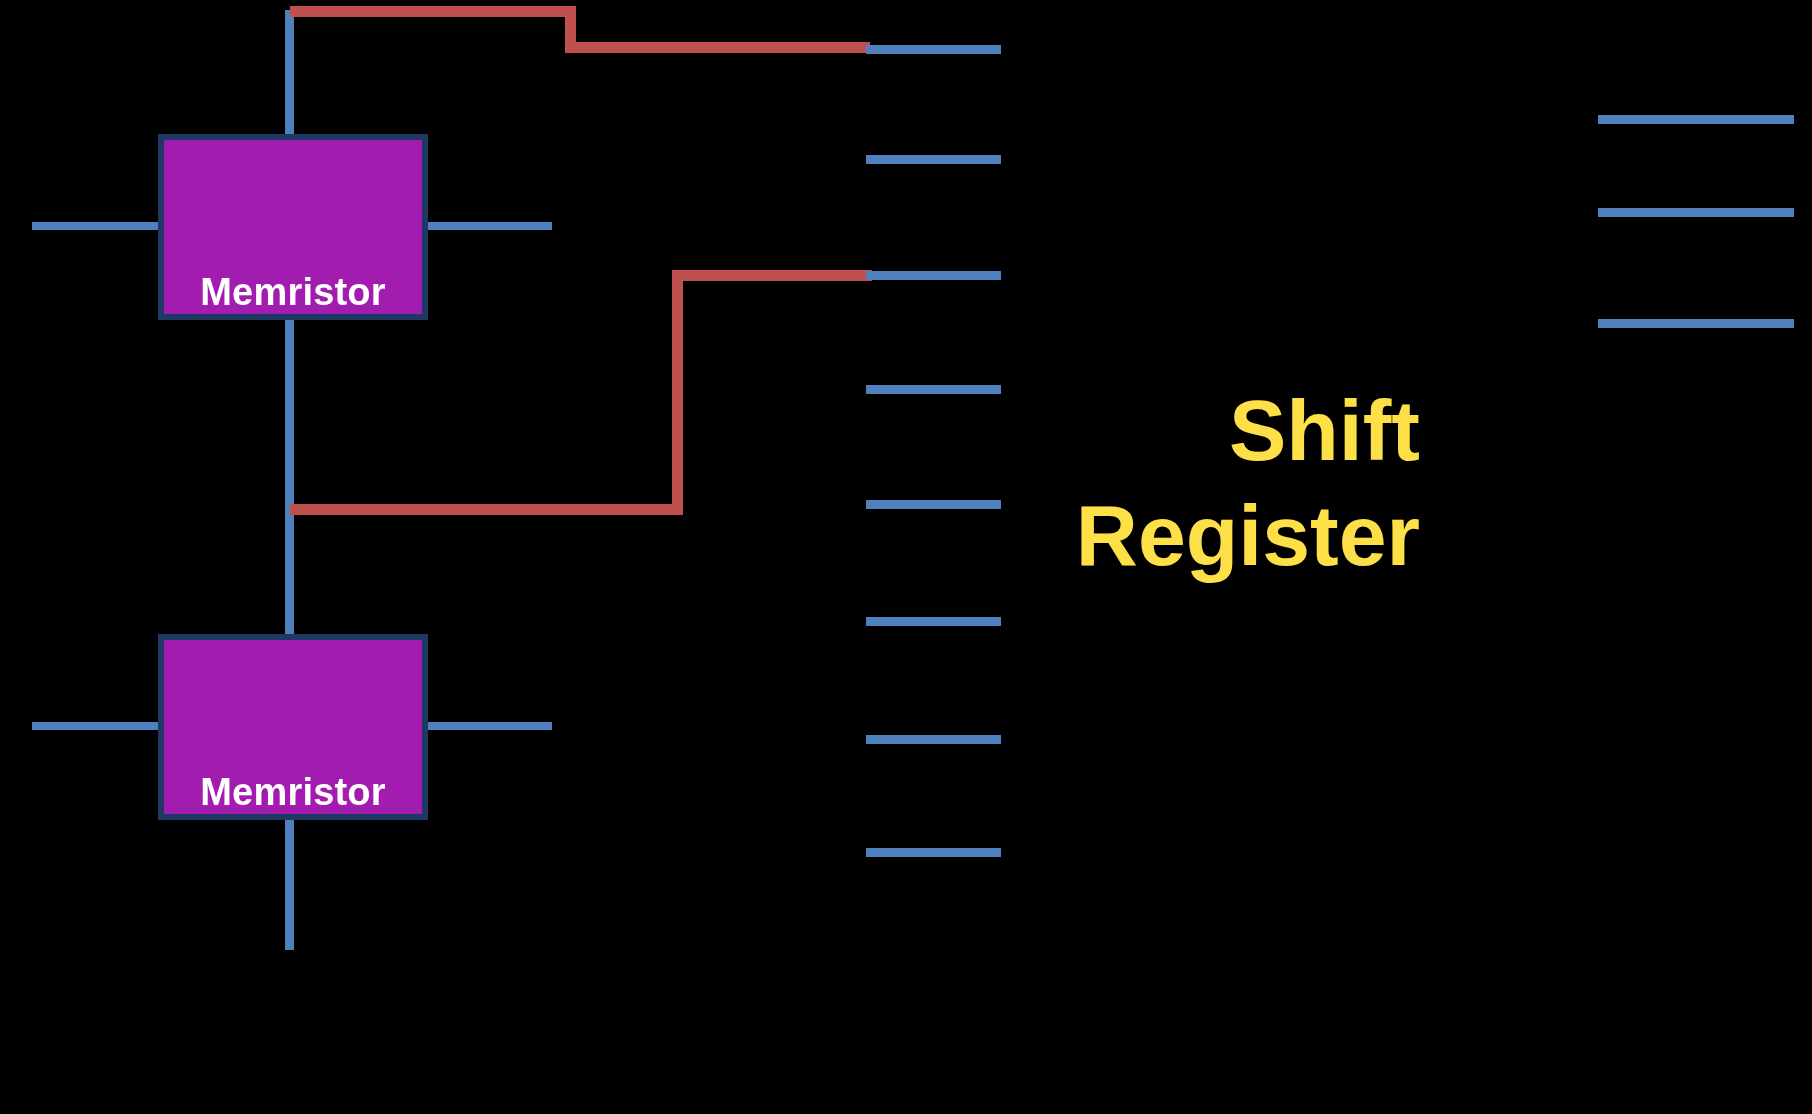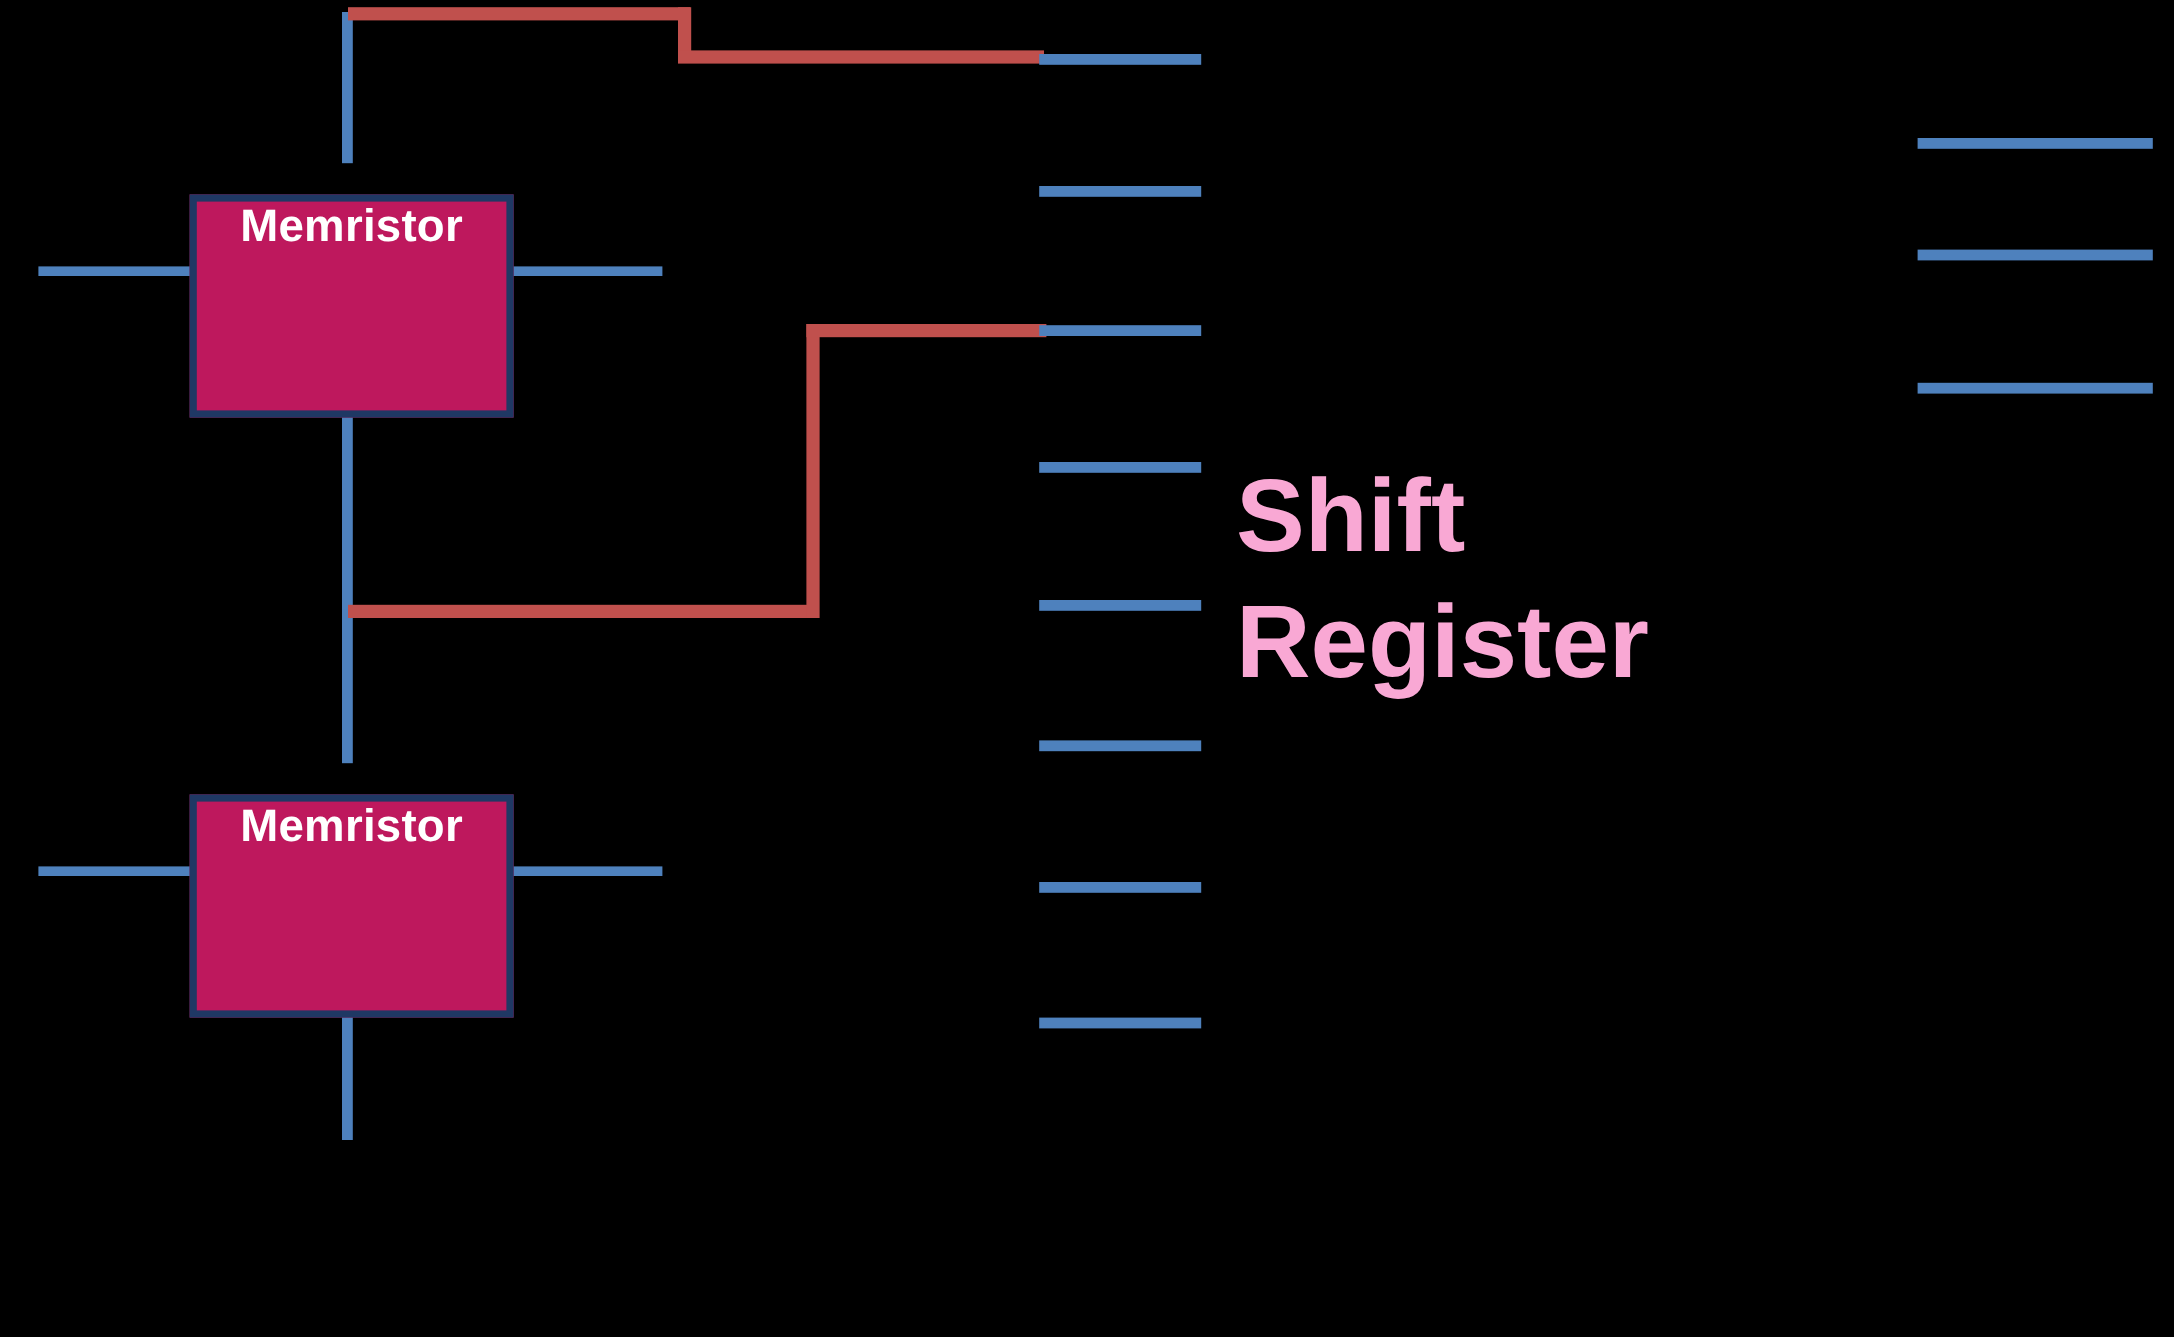--- a/index.html
+++ b/index.html
@@ -26,45 +26,44 @@
   }
   .wire-red {
     position: absolute;
     background: #C0504D;
   }
 
   
   .memristor-box {
     position: absolute;
     box-sizing: border-box;
-    background: #be185d;
+    background: #a21caf;
     border: 6px solid #1F3864;
     display: flex;
-    align-items: flex-start;
+    align-items: flex-end;
     justify-content: center;
-    margin-top: 28px;
   }
   .memristor-label {
     color: #FFFFFF;
     font-family: "Liberation Sans", sans-serif;
     font-weight: bold;
     font-size: 38px;
     letter-spacing: 0.2px;
     white-space: nowrap;
   }
 
   
   .sr-title {
     position: absolute;
-    color: #f9a8d4;
+    color: #fde047;
     font-family: "Liberation Sans", sans-serif;
     font-weight: bold;
     font-size: 86px;
     line-height: 1.22;
-    text-align: left;
+    text-align: right;
     white-space: pre-line;
   }
 </style>
 </head>
 <body>
 
 <div id="canvas">
 
   <div class="wire" style="left:32px; top:222px; width:128px; height:8px;"></div>
   <div class="wire" style="left:426px; top:222px; width:126px; height:8px;"></div>

